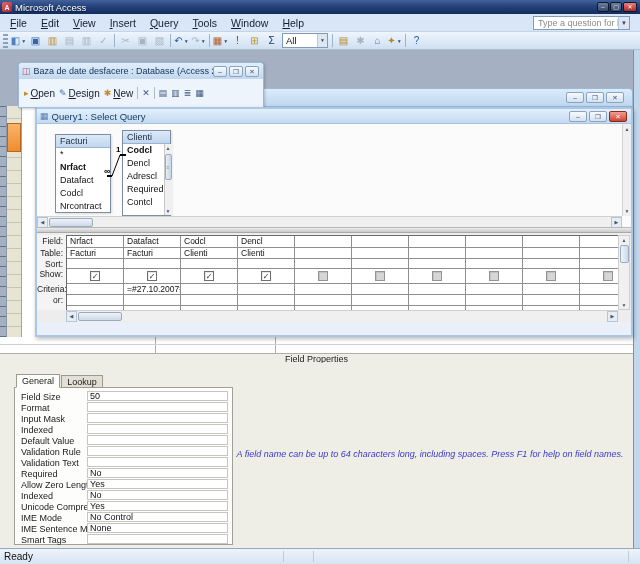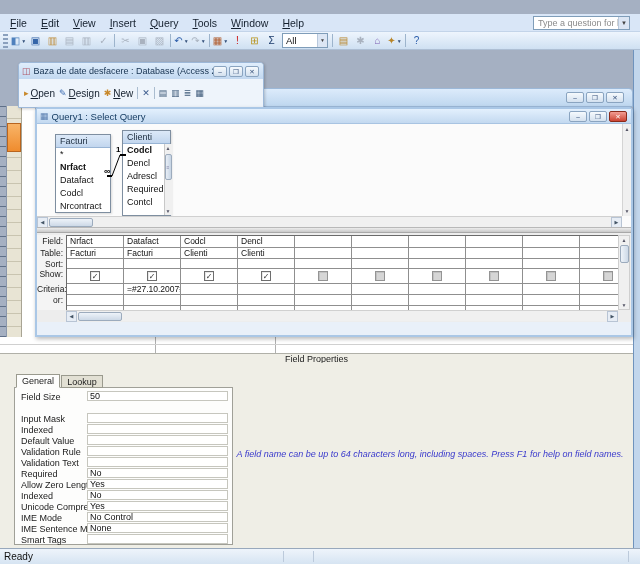--- a/index.html
+++ b/index.html
@@ -116,20 +116,29 @@
   
   #statusbar{left:0;top:548px;width:640px;height:16px;background:linear-gradient(#eef4fb,#d6e4f2);border-top:1px solid #98a8bc;z-index:50;}
   #status-text{position:absolute;left:4px;top:2px;font-size:10px;color:#111;}
   .sb-div{position:absolute;top:2px;width:1px;height:11px;background:#bccadb;}
 </style>
 </head>
 <body>
 
 <div id="screen">
 
+  <div class="abs" id="titlebar">
+    <div id="app-icon">A</div>
+    <div id="app-title">Microsoft Access</div>
+    <div id="win-ctrls">
+      <div class="wbtn">‒</div>
+      <div class="wbtn">▢</div>
+      <div class="wbtn close">✕</div>
+    </div>
+  </div>
 
   <div class="abs" id="menubar">
     <div id="menu-items" style="display:flex;">
         <div class="menu-item"><span class="accel">F</span>ile</div>
         <div class="menu-item"><span class="accel">E</span>dit</div>
         <div class="menu-item"><span class="accel">V</span>iew</div>
         <div class="menu-item"><span class="accel">I</span>nsert</div>
         <div class="menu-item"><span class="accel">Q</span>uery</div>
         <div class="menu-item"><span class="accel">T</span>ools</div>
         <div class="menu-item"><span class="accel">W</span>indow</div>
@@ -240,20 +249,24 @@
   </div>
   <div class="abs" id="fp-caption">Field Properties</div>
 
   <div class="abs" id="bottom-pane">
     <div class="ptab" id="tab-general">General</div>
     <div class="ptab" id="tab-lookup">Lookup</div>
     <div id="prop-card">
         <div class="prow" style="top: 3px;">
           <div class="pl">Field Size</div>
           <div class="pv">50</div>
+        </div>
+        <div class="prow" style="top: 14px;">
+          <div class="pl">Format</div>
+          <div class="pv"></div>
         </div>
         <div class="prow" style="top: 25px;">
           <div class="pl">Input Mask</div>
           <div class="pv"></div>
         </div>
         <div class="prow" style="top: 36px;">
           <div class="pl">Indexed</div>
           <div class="pv"></div>
         </div>
         <div class="prow" style="top: 47px;">

